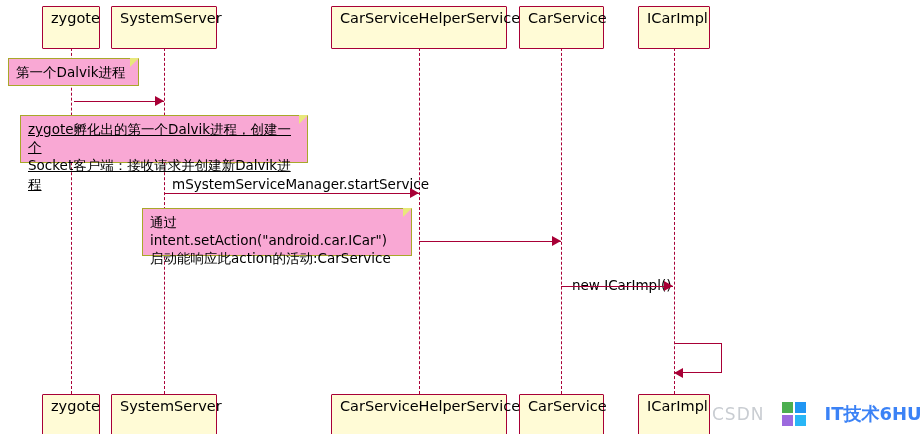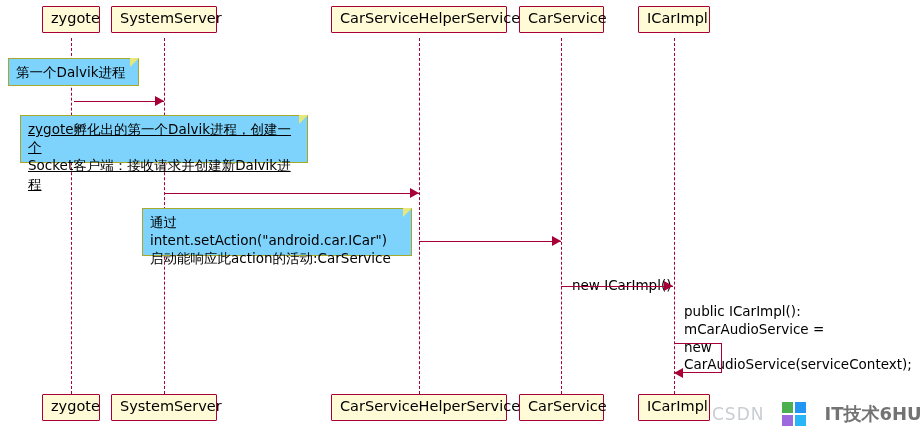--- a/index.html
+++ b/index.html
@@ -19,21 +19,21 @@
   }
   .lifeline-box {
     position: absolute;
     box-sizing: border-box;
     background: #fffbd6;
     border: 1.5px solid #a80036;
     color: #000000;
     font-size: 14.5px;
     text-align: center;
     white-space: nowrap;
-    padding: 4px 8px 5px 8px;
+    padding: 4px 8px 21px 8px;
     line-height: 1.1;
     border-radius: 1px;
   }
   .lifeline-line {
     position: absolute;
     width: 0;
     border-left: 1px dashed #a80036;
   }
   .msg-line {
     position: absolute;
@@ -49,21 +49,21 @@
   }
   .msg-label {
     position: absolute;
     font-size: 13.5px;
     color: #000000;
     white-space: nowrap;
   }
   .note {
     position: absolute;
     box-sizing: border-box;
-    background: #7dd3fc;
+    background: #f9a8d4;
     border: 1px solid #a8a829;
     color: #000000;
     font-size: 13.5px;
     line-height: 1.35;
     padding: 4px 8px 5px 7px;
     white-space: pre-line;
   }
   .note-fold {
     position: absolute;
     width: 0; height: 0;
@@ -105,21 +105,21 @@
   .wm-logo i {
     position: absolute;
     display: block;
   }
   .wm-q1 { left: 0; top: 0; width: 11px; height: 11px; background: #4caf50; }
   .wm-q2 { left: 13px; top: 0; width: 11px; height: 11px; background: #2196f3; }
   .wm-q3 { left: 0; top: 13px; width: 11px; height: 11px; background: #9c6ade; }
   .wm-q4 { left: 13px; top: 13px; width: 11px; height: 11px; background: #29b6f6; }
   .wm-text {
     font-size: 18px;
-    color: #737373;
+    color: #3b82f6;
     font-weight: bold;
   }
 </style>
 </head>
 <body>
 
 <div id="diagram">
 
   <div class="lifeline-line" style="left:71px; top:38px; height:356px;"></div>
   <div class="lifeline-line" style="left:164px; top:38px; height:356px;"></div>
@@ -142,37 +142,35 @@
   <div class="note" style="left:8px; top:58px; width:131px; height:28px;">第一个Dalvik进程</div>
   <div class="note-fold" style="left:130px; top:58px;"></div>
 
   <div class="msg-line" style="left:74px; top:101px; width:90px;"></div>
   <div class="msg-arrow" style="left:155px; top:96px;"></div>
 
   <div class="note" style="left:20px; top:115px; width:288px; height:48px;text-decoration:underline;">zygote孵化出的第一个Dalvik进程，创建一个
 Socket客户端：接收请求并创建新Dalvik进程</div>
   <div class="note-fold" style="left:299px; top:115px;"></div>
 
+  <div class="msg-label" style="left:172px; top:176px;">mSystemServiceManager.startService</div>
   <div class="msg-line" style="left:165px; top:193px; width:254px;"></div>
   <div class="msg-arrow" style="left:410px; top:188px;"></div>
 
   <div class="note" style="left:142px; top:208px; width:270px; height:48px;">通过intent.setAction("android.car.ICar")
 启动能响应此action的活动:CarService</div>
   <div class="note-fold" style="left:403px; top:208px;"></div>
 
   <div class="msg-line" style="left:419px; top:241px; width:142px;"></div>
   <div class="msg-arrow" style="left:552px; top:236px;"></div>
 
   <div class="msg-label" style="left:572px; top:269px;margin-top:8px;">new ICarImpl()</div>
   <div class="msg-line" style="left:561px; top:286px; width:112px;"></div>
   <div class="msg-arrow" style="left:664px; top:281px;"></div>
 
-  <div class="self-msg-label" style="left:684px; top:303px;">public ICarImpl():
-mCarAudioService =
-new CarAudioService(serviceContext);</div>
   <div class="self-loop" style="left:674px; top:343px; width:48px; height:30px;"></div>
   <div class="msg-arrow" style="left:674px; top:368px; transform: rotate(180deg);"></div>
 
   <div class="watermark" style="left:712px; top:402px;">
     <span class="wm-csdn">CSDN</span>
     <span class="wm-logo">
       <i class="wm-q1"></i>
         <i class="wm-q2"></i>
         <i class="wm-q3"></i>
         <i class="wm-q4"></i>

